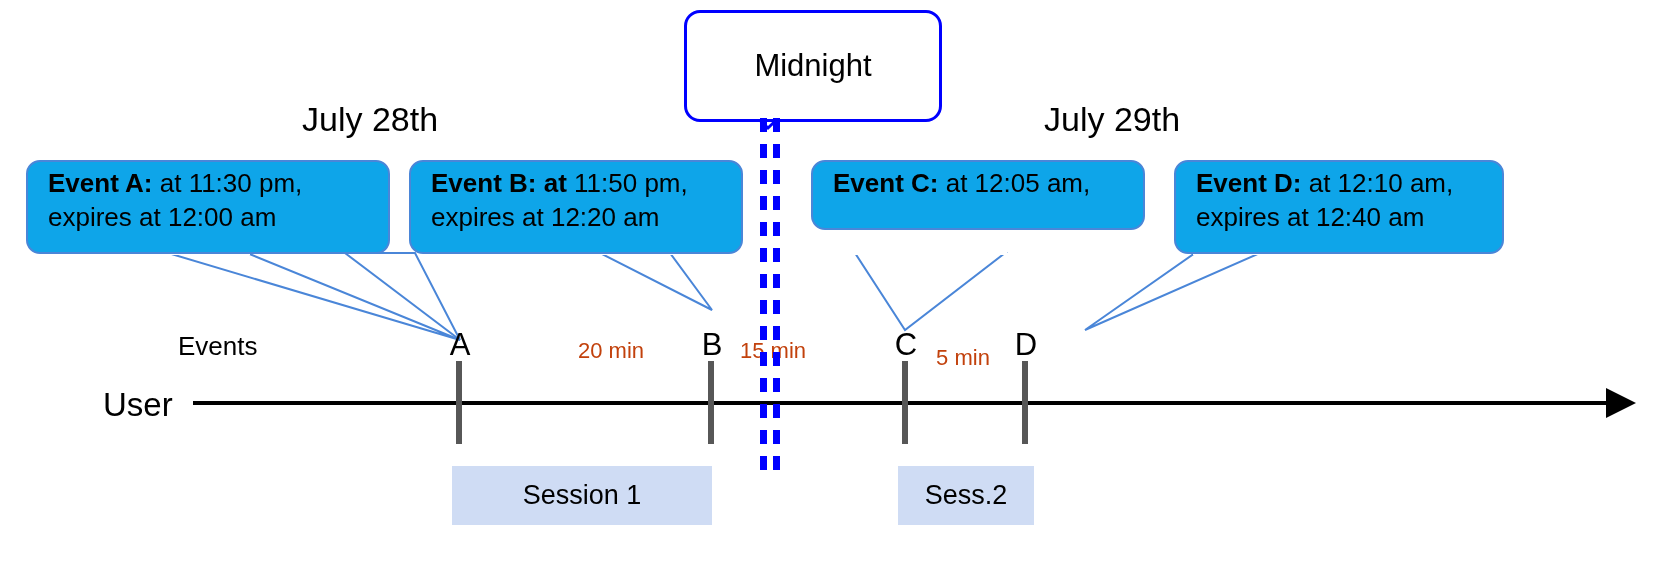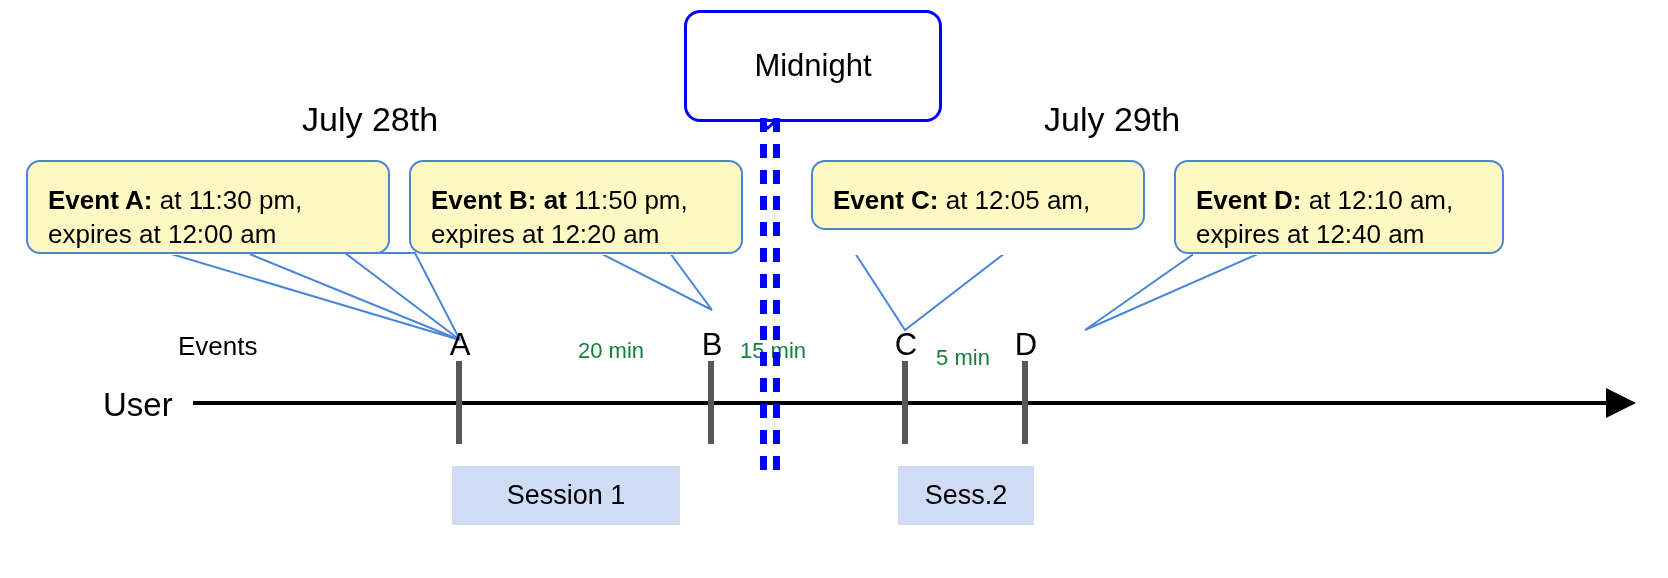--- a/index.html
+++ b/index.html
@@ -21,25 +21,25 @@
     top: 0;
     width: 1668px;
     height: 578px;
     pointer-events: none;
   }
   .callout {
     position: absolute;
     box-sizing: border-box;
     border: 2px solid #4a86d8;
     border-radius: 14px;
-    background: #fef9c3;
+    background: #0ea5e9;
     font-size: 26px;
     line-height: 1.32;
     color: #000000;
-    padding: 21px 16px 8px 20px;
+    padding: 4px 16px 8px 20px;
     z-index: 3;
   }
   .callout b { font-weight: bold; }
   .midnight-box {
     position: absolute;
     box-sizing: border-box;
     border: 3px solid #0000ff;
     border-radius: 16px;
     background: #ffffff;
     font-size: 31px;
@@ -74,21 +74,21 @@
     position: absolute;
     font-size: 31px;
     color: #000000;
     white-space: nowrap;
     z-index: 3;
     text-align: center;
   }
   .gap-label {
     position: absolute;
     font-size: 22px;
-    color: #15803d;
+    color: #c2410c;
     white-space: nowrap;
     z-index: 3;
     text-align: center;
   }
   .tick {
     position: absolute;
     width: 6px;
     background: #575757;
     z-index: 2;
   }
@@ -201,20 +201,20 @@
   <div class="gap-label" style="left:556px; top:338px; width:110px;">
     <span>20 min</span>
   </div>
   <div class="gap-label" style="left:718px; top:338px; width:110px;">
     <span>15 min</span>
   </div>
   <div class="gap-label" style="left:913px; top:345px; width:100px;text-align:center;">
     <span>5 min</span>
   </div>
 
-  <div class="session-box" style="left:452px; top:466px; width:228px; height:59px;">
+  <div class="session-box" style="left:452px; top:466px; width:260px; height:59px;">
     <span>Session 1</span>
   </div>
   <div class="session-box" style="left:898px; top:466px; width:136px; height:59px;">
     <span>Sess.2</span>
   </div>
 
 </div>
 
 </body></html>

